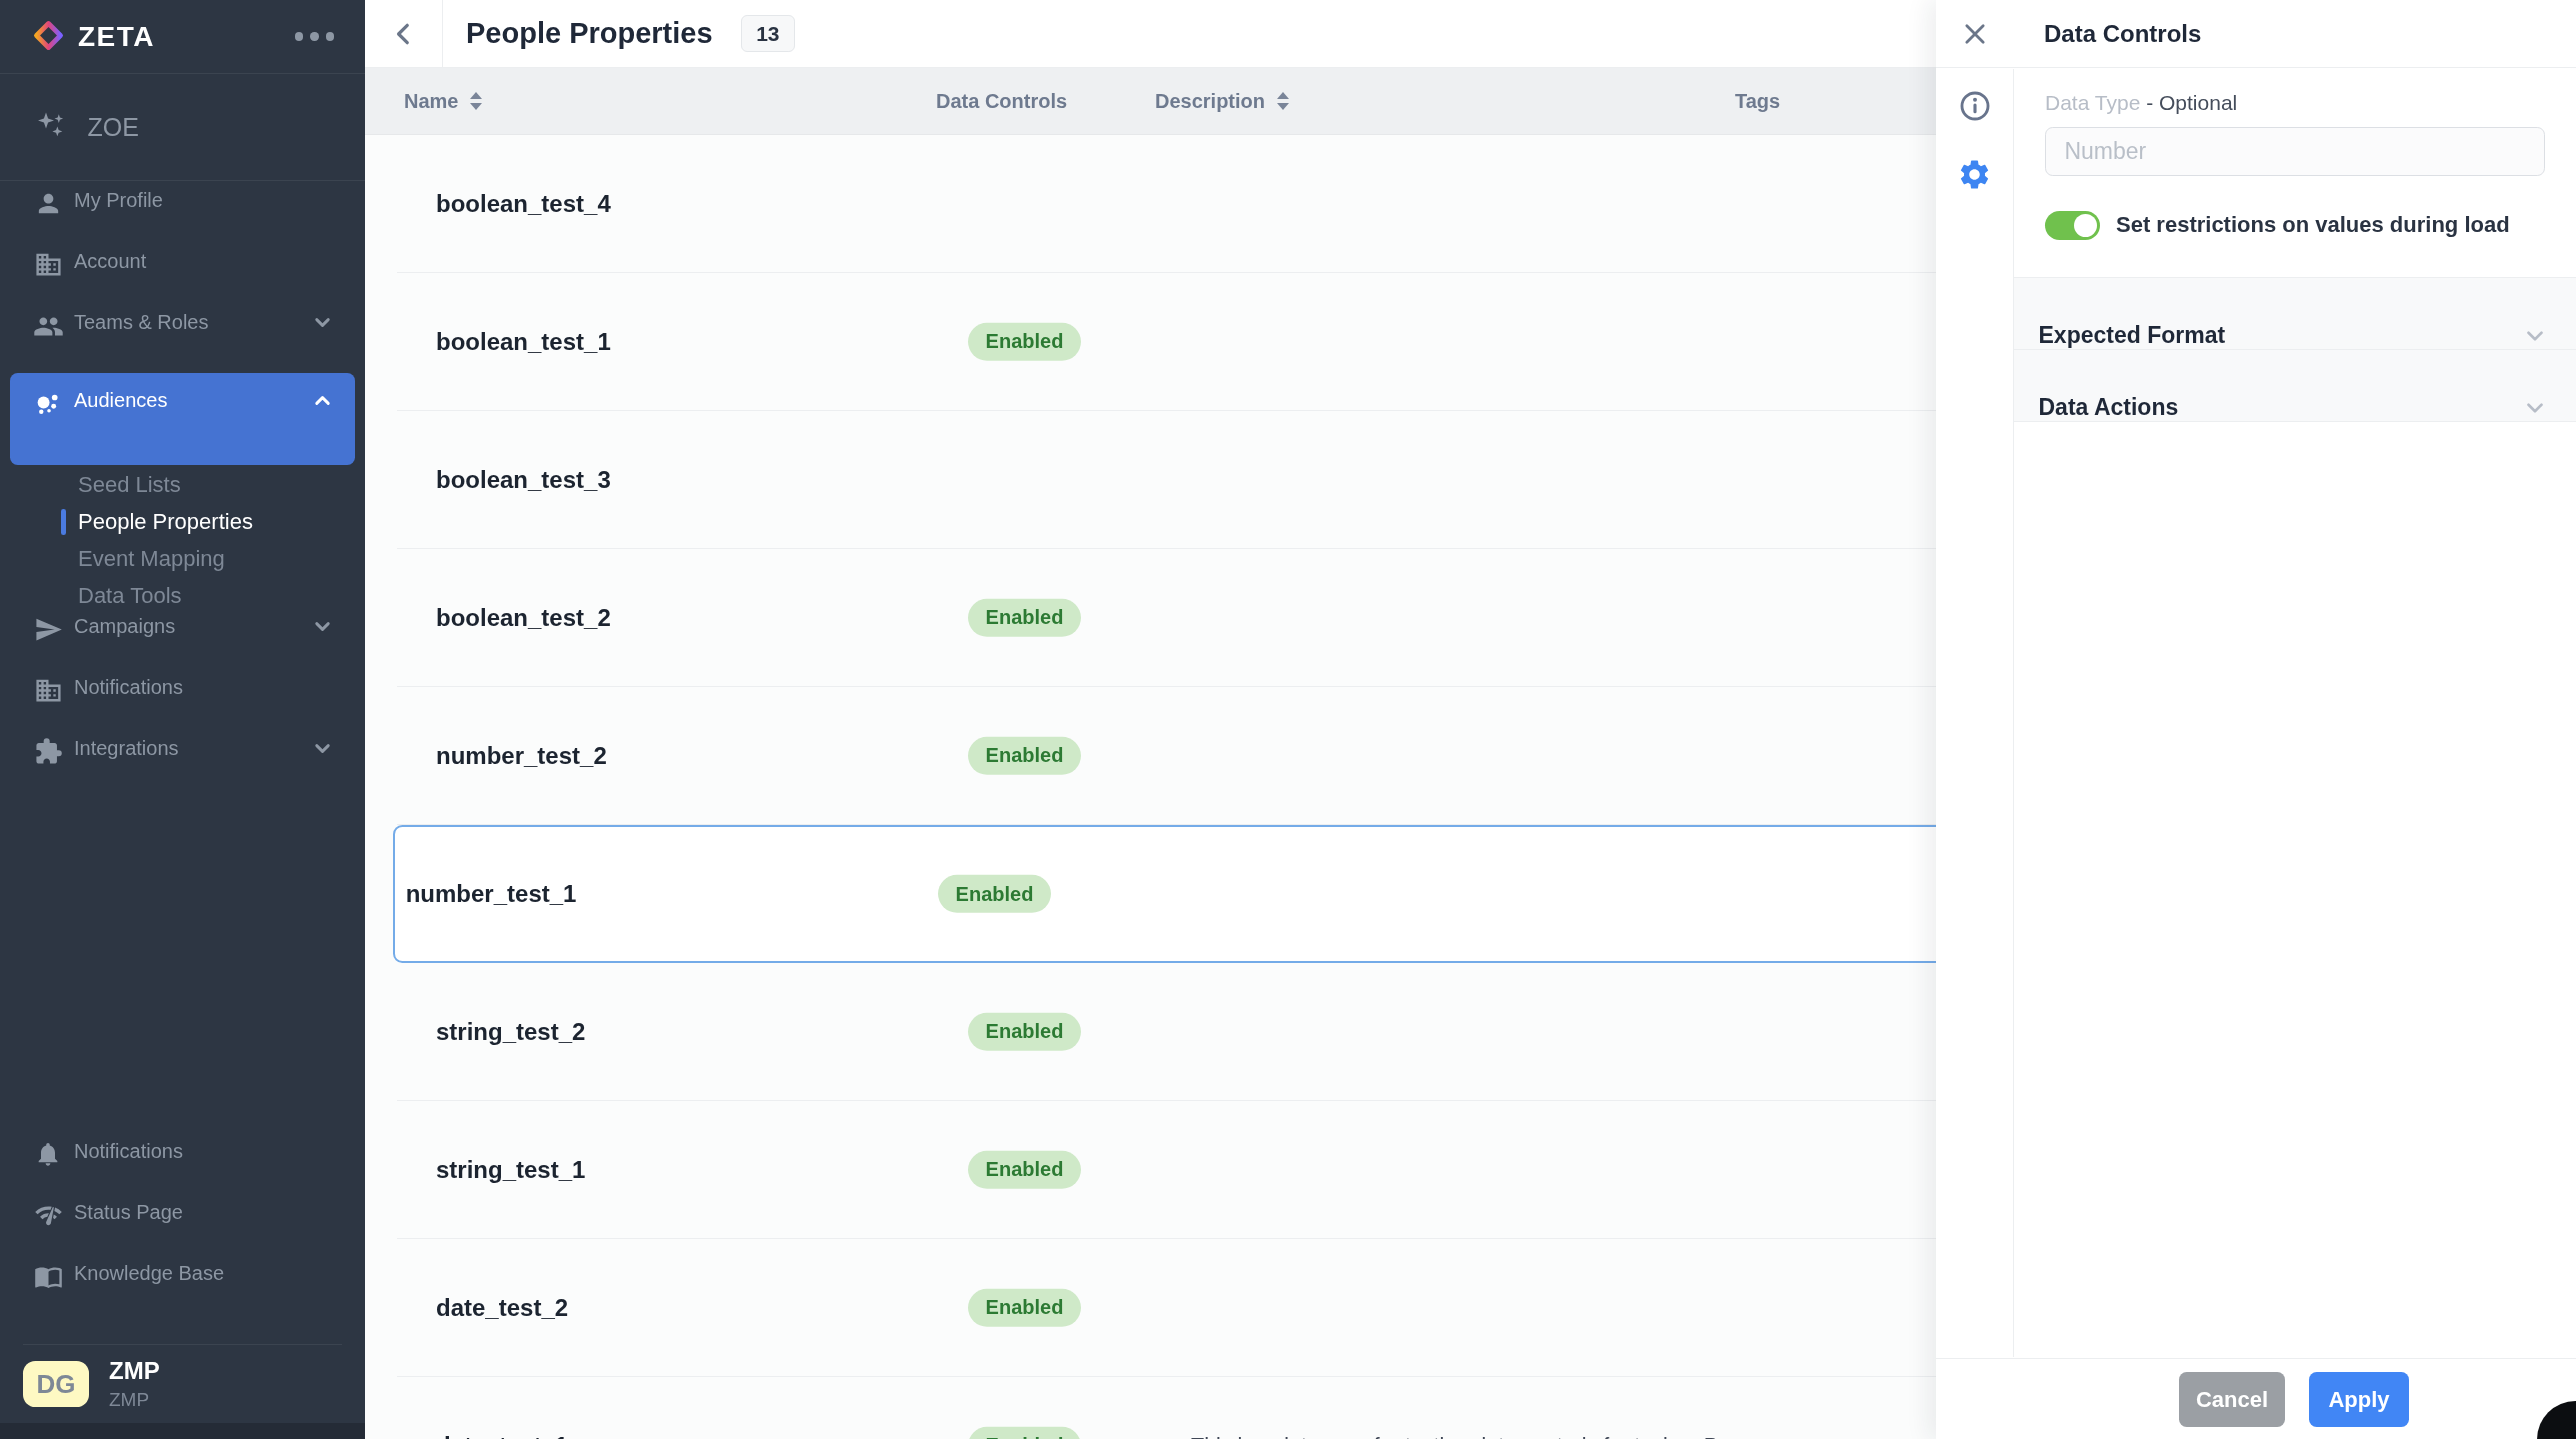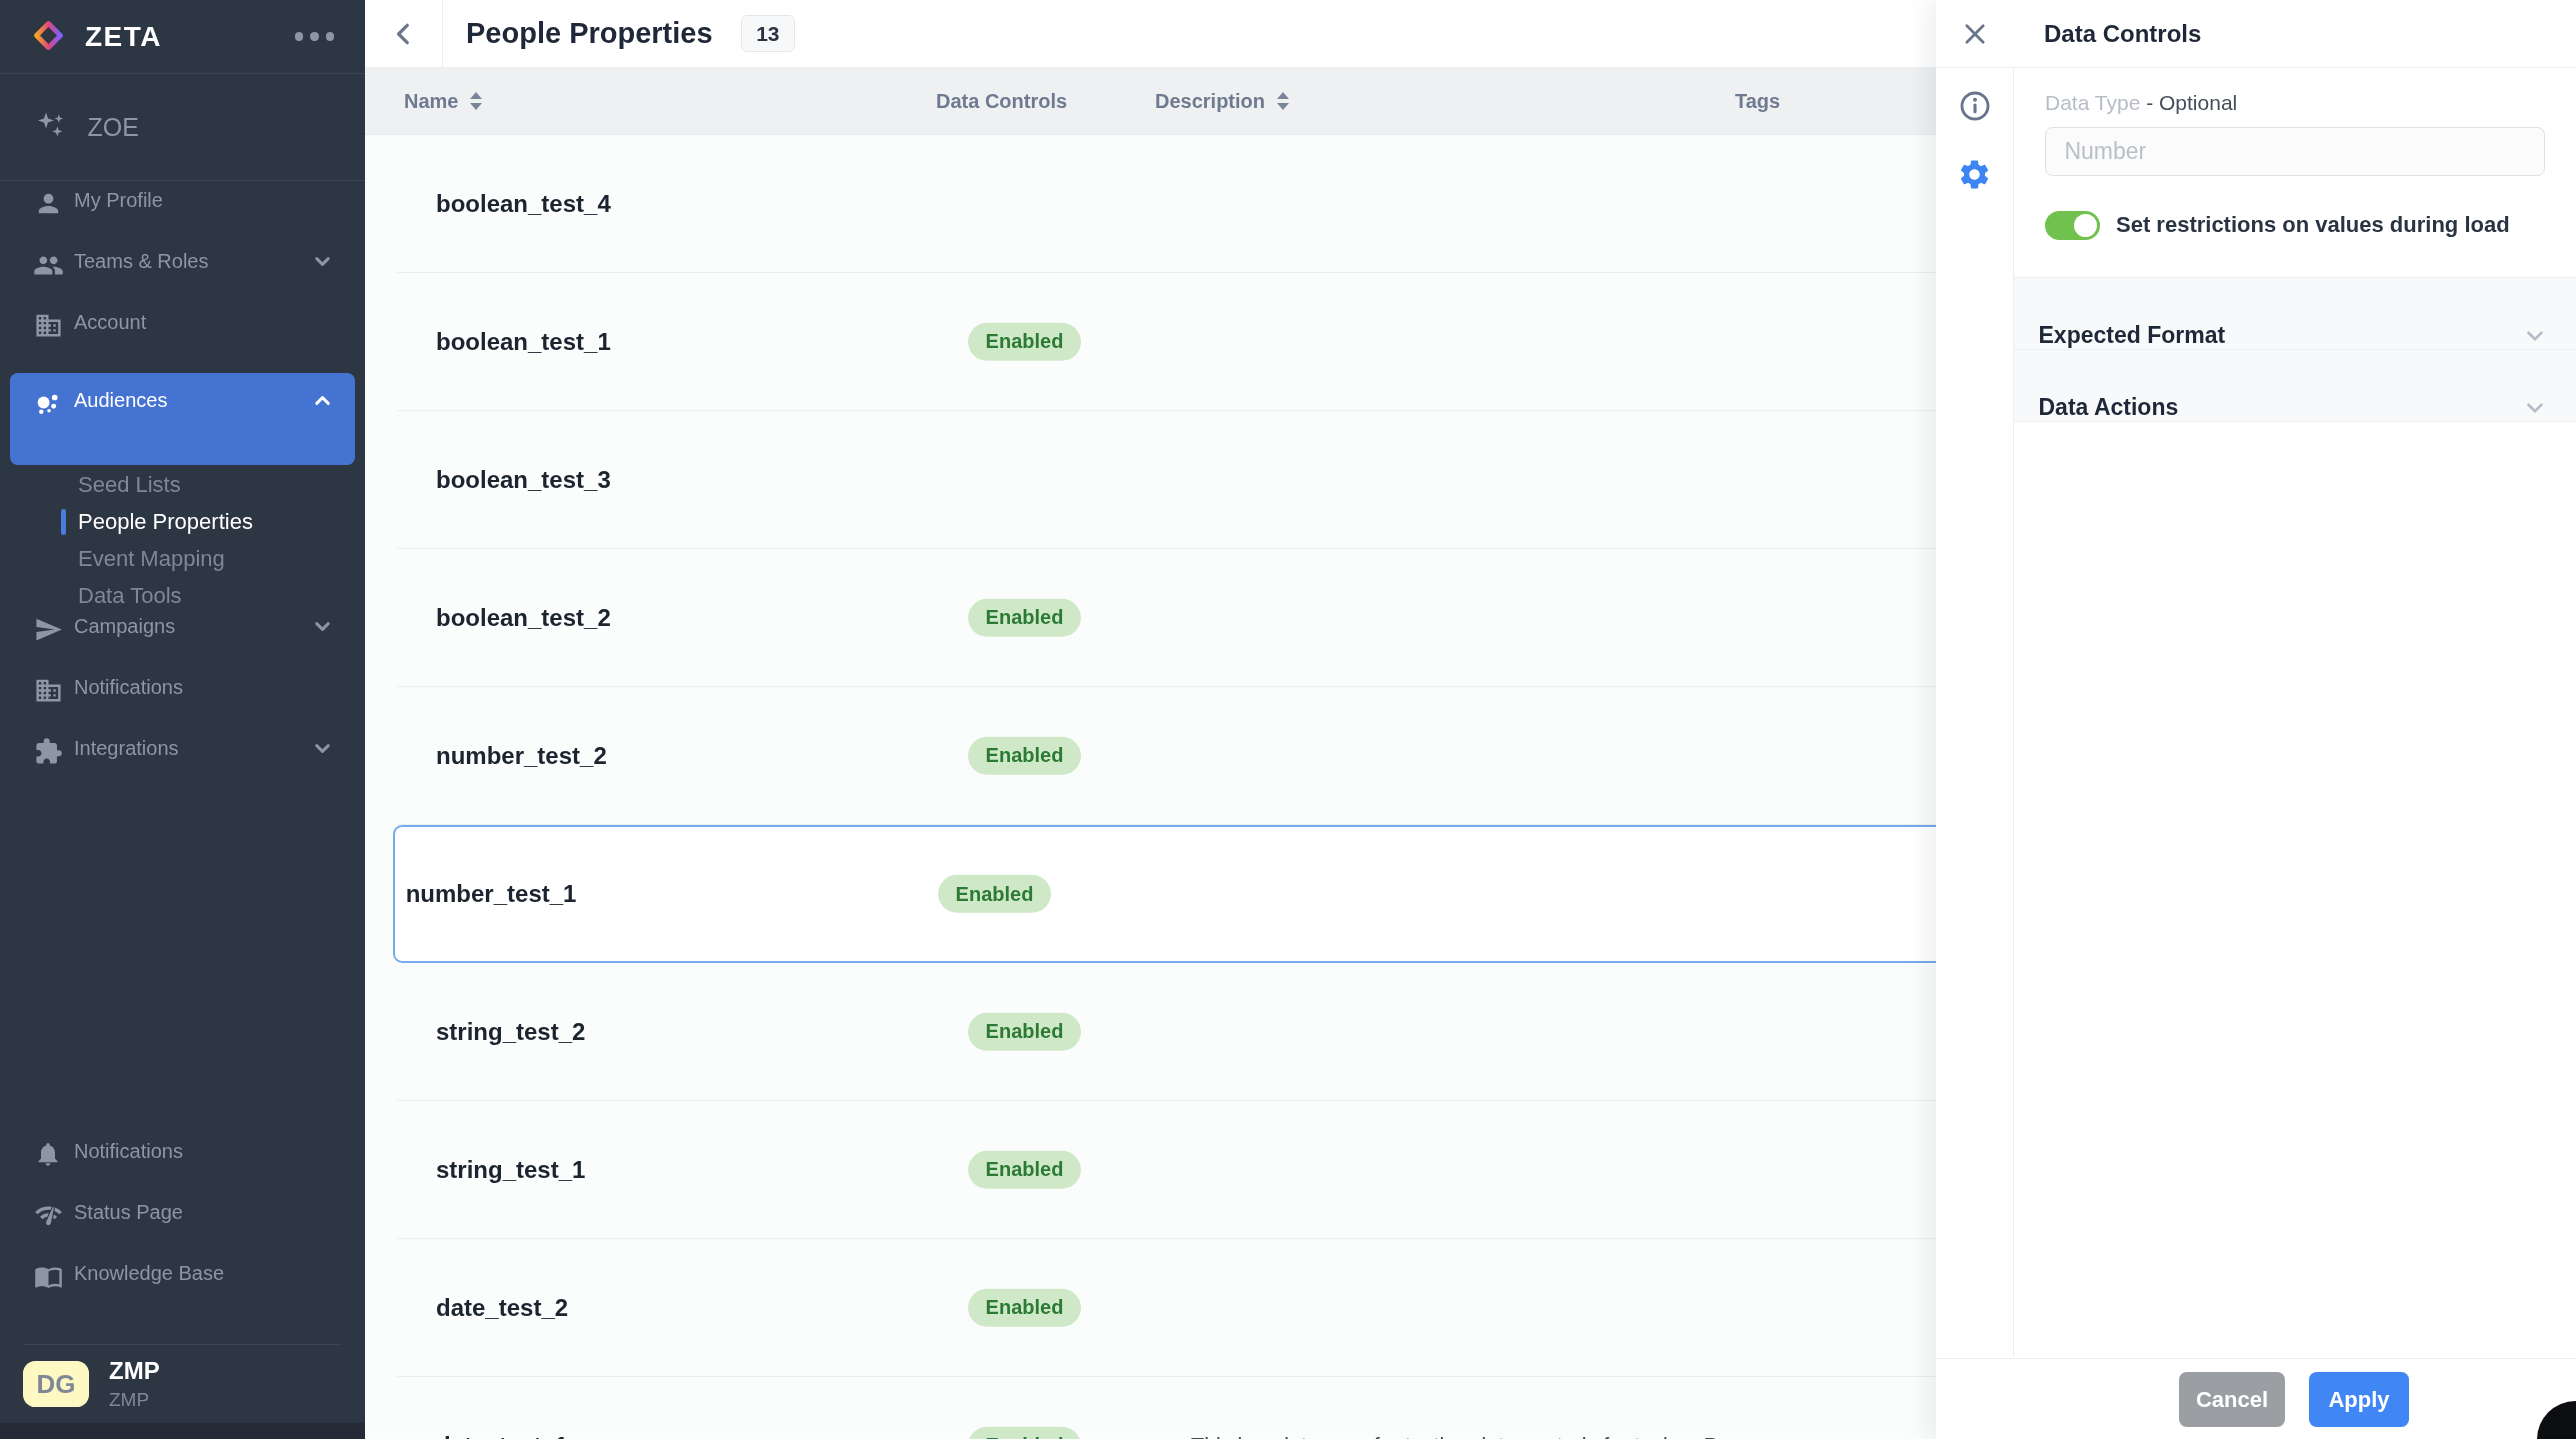--- a/index.html
+++ b/index.html
@@ -2,21 +2,21 @@
 <html style="font-size:12.3px"><head>
 <meta charset="utf-8">
 <style>
   html,body{margin:0;padding:0;background:#e8e8e8;}
   .page{width:2576px;height:1440px;position:relative;overflow:hidden;background:#ffffff;
         font-family:"Liberation Sans",sans-serif;}
 
   
   .sidebar{position:absolute;left:0;top:0;bottom:0;width:365px;background:#2d3643;color:#8d97a4;
            display:flex;flex-direction:column;z-index:5;}
-  .logo-row{height:73px;flex:none;display:flex;align-items:center;gap:19px;padding:0 31px;
+  .logo-row{height:73px;flex:none;display:flex;align-items:center;gap:12px;padding:0 31px;
             border-bottom:1.5px solid #3b4450;}
   .logo-text{color:#ffffff;font-weight:bold;font-size:28px;letter-spacing:1.5px;}
   .dots{margin-left:auto;display:flex;gap:7px;cursor:pointer;}
   .dots i{width:8.4px;height:8.4px;border-radius:50%;background:#8d97a4;}
   .zoe-row{height:106px;flex:none;display:flex;align-items:center;gap:21.5px;padding:0 34px;
            border-bottom:1.5px solid #3b4450;font-size:25px;cursor:pointer;}
   .nav-top{padding-top:7.7px;flex:none;}
   .nav-item{height:61px;display:flex;align-items:flex-start;gap:9px;padding:0 31px;font-size:20px;cursor:pointer;}
   .nav-item .icon{width:34px;flex:none;display:flex;justify-content:center;align-items:center;color:#8d97a4;}
   .nav-item .chev{margin-left:auto;color:#8d97a4;display:flex;}
@@ -144,38 +144,38 @@
       <div class="nav-item">
         <span class="icon">
           <svg width="29" height="29" viewBox="0 0 24 24" fill="currentColor">
               <path d="M12 12c2.21 0 4-1.79 4-4s-1.79-4-4-4-4 1.79-4 4 1.79 4 4 4zm0 2c-2.67 0-8 1.34-8 4v2h16v-2c0-2.66-5.33-4-8-4z"></path>
             </svg>
         </span>
         <span>My Profile</span>
       </div>
       <div class="nav-item">
         <span class="icon">
+          <svg width="29" height="29" viewBox="0 0 24 24" fill="currentColor">
+              <path d="M12 7V3H2v18h20V7H12zM6 19H4v-2h2v2zm0-4H4v-2h2v2zm0-4H4V9h2v2zm0-4H4V5h2v2zm4 12H8v-2h2v2zm0-4H8v-2h2v2zm0-4H8V9h2v2zm0-4H8V5h2v2zm10 12h-8v-2h2v-2h-2v-2h2v-2h-2V9h8v10zm-2-8h-2v2h2v-2zm0 4h-2v2h2v-2z"></path>
+            </svg>
+        </span>
+        <span>Account</span>
+      </div>
+      <div class="nav-item">
+        <span class="icon">
           <svg width="31" height="31" viewBox="0 0 24 24" fill="currentColor">
               <path d="M16 11c1.66 0 2.99-1.34 2.99-3S17.66 5 16 5c-1.66 0-3 1.34-3 3s1.34 3 3 3zm-8 0c1.66 0 2.99-1.34 2.99-3S9.66 5 8 5C6.34 5 5 6.34 5 8s1.34 3 3 3zm0 2c-2.33 0-7 1.17-7 3.5V19h14v-2.5c0-2.33-4.67-3.5-7-3.5zm8 0c-.29 0-.62.02-.97.05 1.16.84 1.97 1.97 1.97 3.45V19h6v-2.5c0-2.33-4.67-3.5-7-3.5z"></path>
             </svg>
         </span>
         <span>Teams &amp; Roles</span>
         <span class="chev">
           <svg width="23" height="23" viewBox="0 0 24 24">
               <path d="M6 9l6 6 6-6" stroke="currentColor" stroke-width="3" fill="none" stroke-linecap="round" stroke-linejoin="round"></path>
             </svg>
         </span>
-      </div>
-      <div class="nav-item">
-        <span class="icon">
-          <svg width="29" height="29" viewBox="0 0 24 24" fill="currentColor">
-              <path d="M12 7V3H2v18h20V7H12zM6 19H4v-2h2v2zm0-4H4v-2h2v2zm0-4H4V9h2v2zm0-4H4V5h2v2zm4 12H8v-2h2v2zm0-4H8v-2h2v2zm0-4H8V9h2v2zm0-4H8V5h2v2zm10 12h-8v-2h2v-2h-2v-2h2v-2h-2V9h8v10zm-2-8h-2v2h2v-2zm0 4h-2v2h2v-2z"></path>
-            </svg>
-        </span>
-        <span>Account</span>
       </div>
       <div class="nav-item active">
         <span class="icon">
           <svg width="31" height="31" viewBox="0 0 24 24" fill="currentColor">
               <circle cx="8.2" cy="10.5" r="4.6"></circle>
               <circle cx="16.8" cy="6.6" r="2.2"></circle>
               <circle cx="16" cy="13.4" r="1.9"></circle>
               <circle cx="6.4" cy="17.6" r="1.7"></circle>
               <circle cx="12.4" cy="16.8" r="1.4"></circle>
             </svg>

